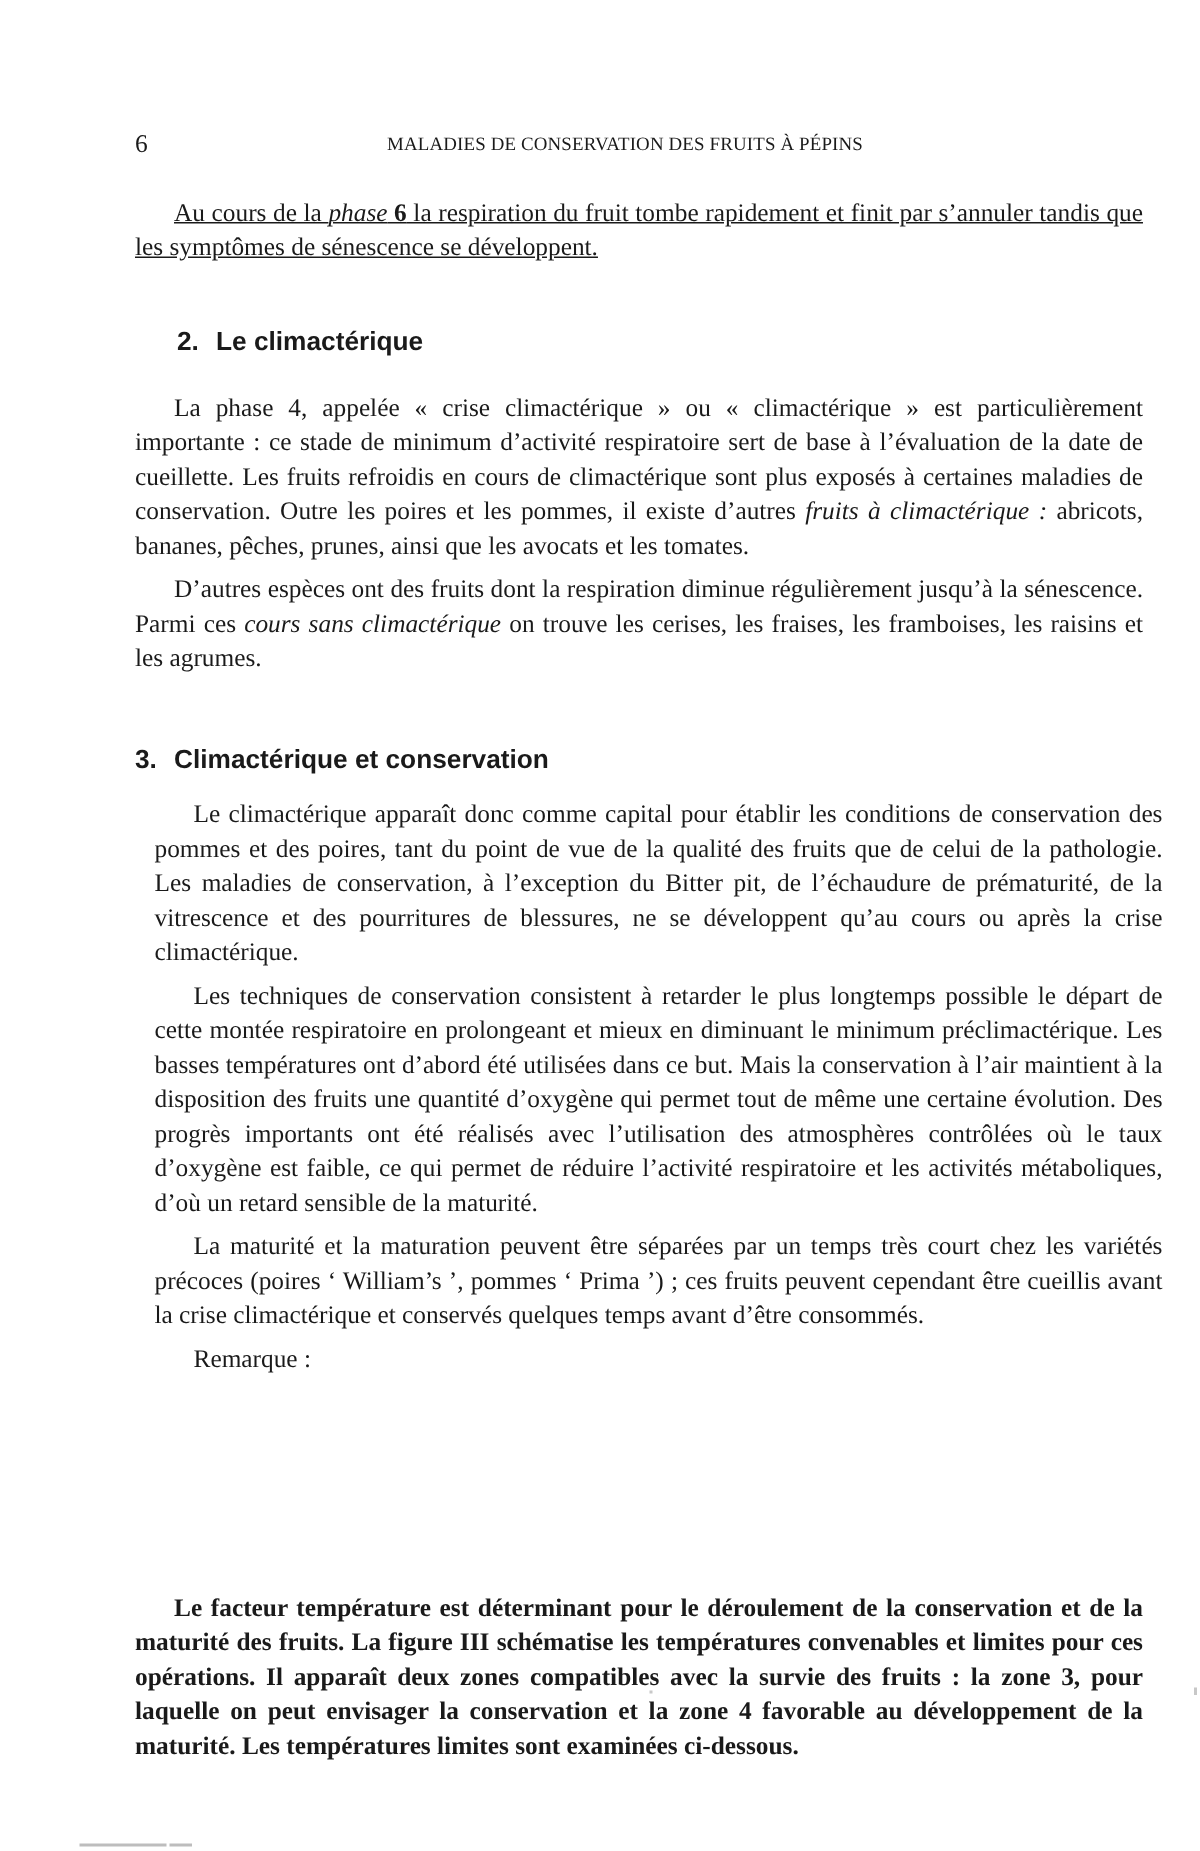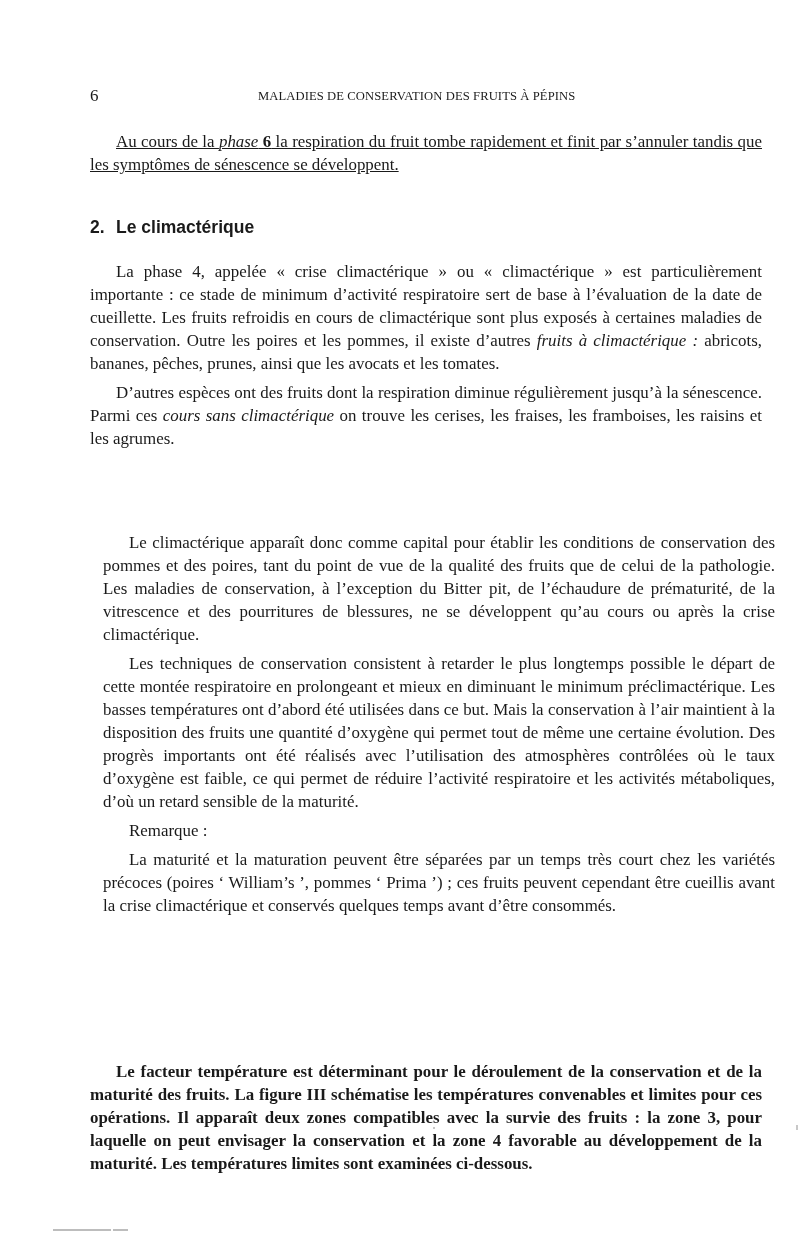--- a/index.html
+++ b/index.html
@@ -22,33 +22,36 @@
 
   <div class="running-head">
     <span class="page-num">6</span>
     <span class="head-title">MALADIES DE CONSERVATION DES FRUITS À PÉPINS</span>
   </div>
 
   <div class="body" style="top:130px;text-decoration:underline;">
     <p><span>Au cours de la </span><i>phase</i><b> 6</b><span> la respiration du fruit tombe rapidement et finit par s’annuler tandis que les symptômes de sénescence se développent.</span></p>
   </div>
 
-  <div class="h2" style="top:217px;">
+  <div class="h2" style="top:217px;margin-left:28px;">
     <span class="num">2.</span><span>Le climactérique</span>
   </div>
   <div class="body" style="top:260px;">
     <p><span>La phase 4, appelée « crise climactérique » ou « climactérique » est particulièrement importante : ce stade de minimum d’activité respiratoire sert de base à l’évaluation de la date de cueillette. Les fruits refroidis en cours de climactérique sont plus exposés à certaines maladies de conservation. Outre les poires et les pommes, il existe d’autres </span><i>fruits à climactérique :</i><span> abricots, bananes, pêches, prunes, ainsi que les avocats et les tomates.</span></p>
     <p><span>D’autres espèces ont des fruits dont la respiration diminue régulièrement jusqu’à la sénescence. Parmi ces </span><i>cours sans climactérique</i><span> on trouve les cerises, les fraises, les framboises, les raisins et les agrumes.</span></p>
   </div>
 
+  <div class="h2" style="top:496px;">
+    <span class="num">3.</span><span>Climactérique et conservation</span>
+  </div>
   <div class="body" style="top:531px;margin-left:13px;">
     <p>Le climactérique apparaît donc comme capital pour établir les conditions de conservation des pommes et des poires, tant du point de vue de la qualité des fruits que de celui de la pathologie. Les maladies de conservation, à l’exception du Bitter pit, de l’échaudure de prématurité, de la vitrescence et des pourritures de blessures, ne se développent qu’au cours ou après la crise climactérique.</p>
     <p>Les techniques de conservation consistent à retarder le plus longtemps possible le départ de cette montée respiratoire en prolongeant et mieux en diminuant le minimum préclimactérique. Les basses températures ont d’abord été utilisées dans ce but. Mais la conservation à l’air maintient à la disposition des fruits une quantité d’oxygène qui permet tout de même une certaine évolution. Des progrès importants ont été réalisés avec l’utilisation des atmosphères contrôlées où le taux d’oxygène est faible, ce qui permet de réduire l’activité respiratoire et les activités métaboliques, d’où un retard sensible de la maturité.</p>
+    <p>La maturité et la maturation peuvent être séparées par un temps très court chez les variétés précoces (poires ‘ William’s ’, pommes ‘ Prima ’) ; ces fruits peuvent cependant être cueillis avant la crise climactérique et conservés quelques temps avant d’être consommés.</p>
     <p>Remarque :</p>
-    <p>La maturité et la maturation peuvent être séparées par un temps très court chez les variétés précoces (poires ‘ William’s ’, pommes ‘ Prima ’) ; ces fruits peuvent cependant être cueillis avant la crise climactérique et conservés quelques temps avant d’être consommés.</p>
   </div>
 
   <div class="body" style="top:1060px;font-weight:bold;">
     <p>Le facteur température est déterminant pour le déroulement de la conservation et de la maturité des fruits. La figure III schématise les températures convenables et limites pour ces opérations. Il apparaît deux zones compatibles avec la survie des fruits : la zone 3, pour laquelle on peut envisager la conservation et la zone 4 favorable au développement de la maturité. Les températures limites sont examinées ci-dessous.</p>
   </div>
 
   <div class="dot" style="left:433px;top:1127px;"></div>
   <div class="dot" style="left:796px;top:1125px;height:5px;"></div>
 
   <div class="footer-rule" style="width:58px;"></div>

